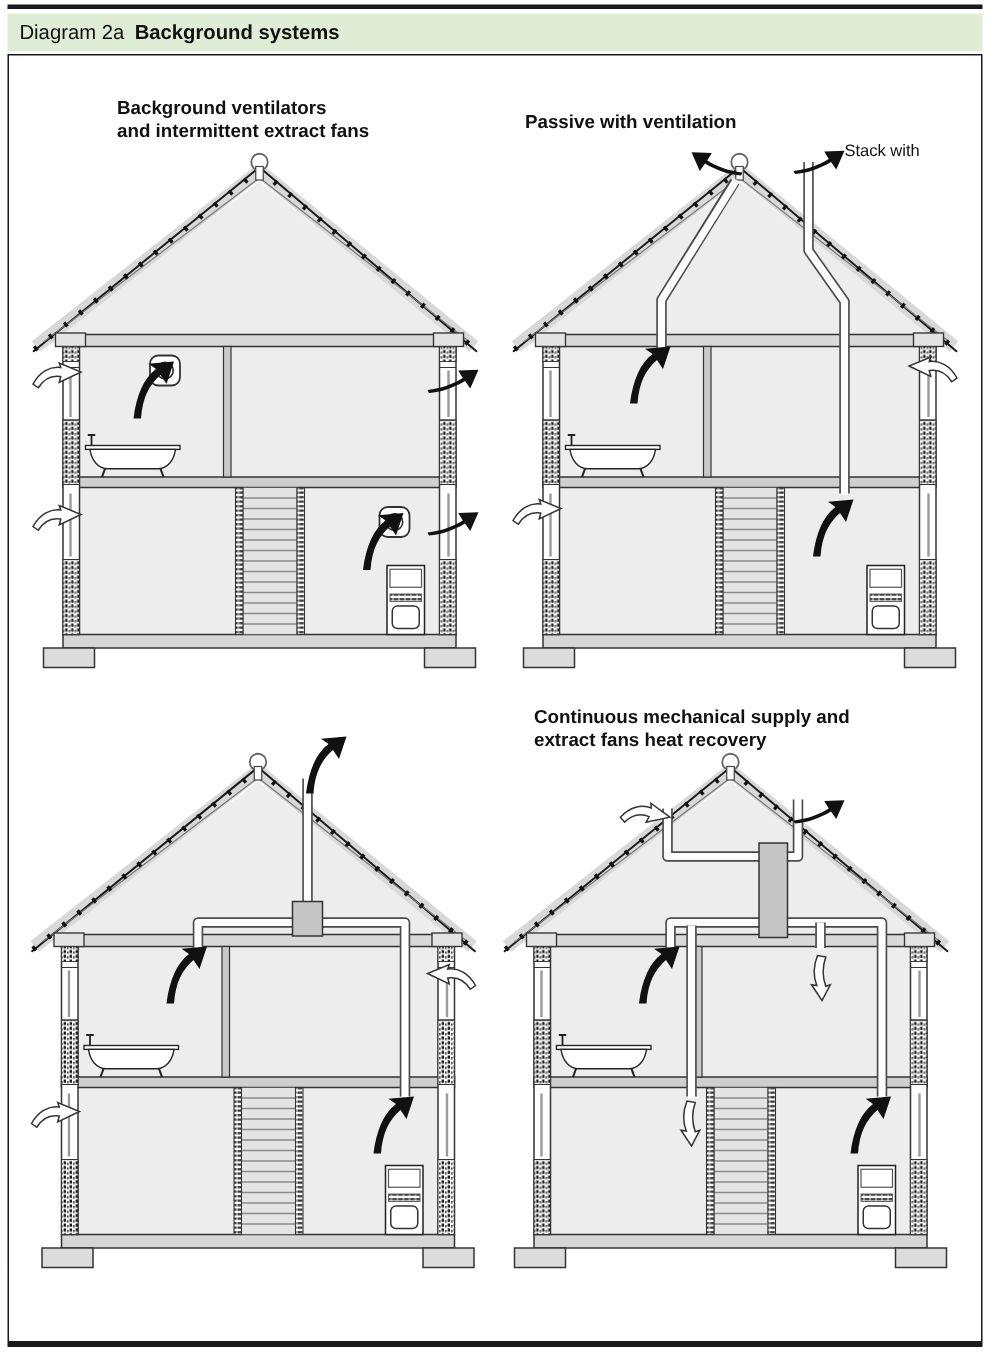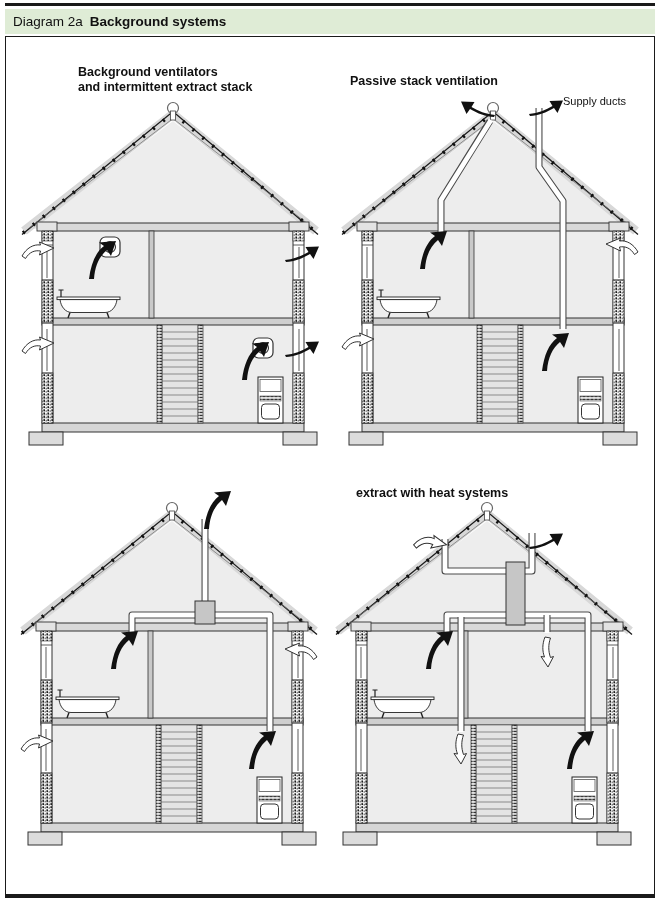--- a/index.html
+++ b/index.html
@@ -114,37 +114,37 @@
         <g transform="translate(235,272)">
           <rect x="0" y="0" width="25" height="46" fill="#fff" stroke="#222" stroke-width="1"></rect>
           <rect x="2" y="2.5" width="21" height="12" fill="#fff" stroke="#555" stroke-width="0.8"></rect>
           <rect x="2" y="19" width="21" height="5" fill="url(#rail)" stroke="#555" stroke-width="0.6"></rect>
           <rect x="3.5" y="27" width="18" height="15" rx="3.5" fill="#fff" stroke="#333" stroke-width="1"></rect>
         </g>
       </g>
     </defs>
   </svg>
 
-  <div class="panel-title" style="left:34px;top:65px;margin-left:44px;"><span>Background ventilators</span><br><span>and intermittent extract stack</span></div>
+  <div class="panel-title" style="left:34px;top:65px;margin-left:44px;"><span>Background ventilators</span><br><span>and intermittent extract fans</span></div>
   <svg class="psvg" style="left:13px;top:85px;" width="320" height="372">
     <g transform="translate(10,20)">
       <use href="#house"></use>
       <use href="#fan" x="77" y="132"></use>
       <use href="#fan" x="230" y="233"></use>
       <use href="#barr" transform="translate(63,136)"></use>
       <use href="#barr" transform="translate(216,237)"></use>
       <use href="#barr-r" transform="translate(262,137)"></use>
       <use href="#barr-r" transform="translate(262,232)"></use>
       <use href="#warr" transform="translate(-2,137)"></use>
       <use href="#warr" transform="translate(-2,232)"></use>
     </g>
   </svg>
 
-  <div class="panel-title" style="left:350px;top:74px;"><span>Passive stack ventilation</span></div>
-  <div class="anno" style="left:563px;top:95px;">Supply ducts</div>
+  <div class="panel-title" style="left:350px;top:74px;"><span>Passive with ventilation</span></div>
+  <div class="anno" style="left:563px;top:95px;">Stack with</div>
   <svg class="psvg" style="left:333px;top:85px;" width="320" height="372">
     <g transform="translate(10,20)">
       <use href="#house"></use>
       <g>
         <path class="duct-o" d="M98,128 L98,95 L147,16"></path>
         <path class="duct-i" d="M98,129 L98,95 L148,15"></path>
       </g>
       <g>
         <path class="duct-o" d="M196,3 L196,62 L220,96 L220,224"></path>
         <path class="duct-i" d="M196,2 L196,62 L220,96 L220,225"></path>
@@ -172,21 +172,21 @@
       </g>
       <rect x="173" y="96" width="20" height="23" fill="#c6c6c6" stroke="#333" stroke-width="1"></rect>
       <use href="#barr" transform="translate(179,-14)"></use>
       <use href="#barr" transform="translate(86,126)"></use>
       <use href="#barr" transform="translate(224,226)"></use>
       <use href="#warr" transform="translate(-2,230)"></use>
       <use href="#warr" transform="translate(296,138) scale(-1,1)"></use>
     </g>
   </svg>
 
-  <div class="panel-title" style="left:356px;top:471px;"><br><span>extract with heat systems</span></div>
+  <div class="panel-title" style="left:356px;top:471px;"><span>Continuous mechanical supply and</span><br><span>extract fans heat recovery</span></div>
   <div class="anno" style="left:477px;top:641px;"><span>Supply and</span><br><span>extract</span><br><span>system</span></div>
   <svg class="psvg" style="left:327px;top:485px;" width="320" height="372">
     <g transform="translate(10,20)">
       <use href="#house"></use>
       <g>
         <path class="duct-o" d="M108,34 L108,66 L169,66"></path>
         <path class="duct-i" d="M108,33 L108,66 L170,66"></path>
         <path class="duct-o" d="M195,28 L195,66 L188,66"></path>
         <path class="duct-i" d="M195,27 L195,66 L188,66"></path>
         <path class="duct-o" d="M110,128 L110,110 L169,110"></path>

